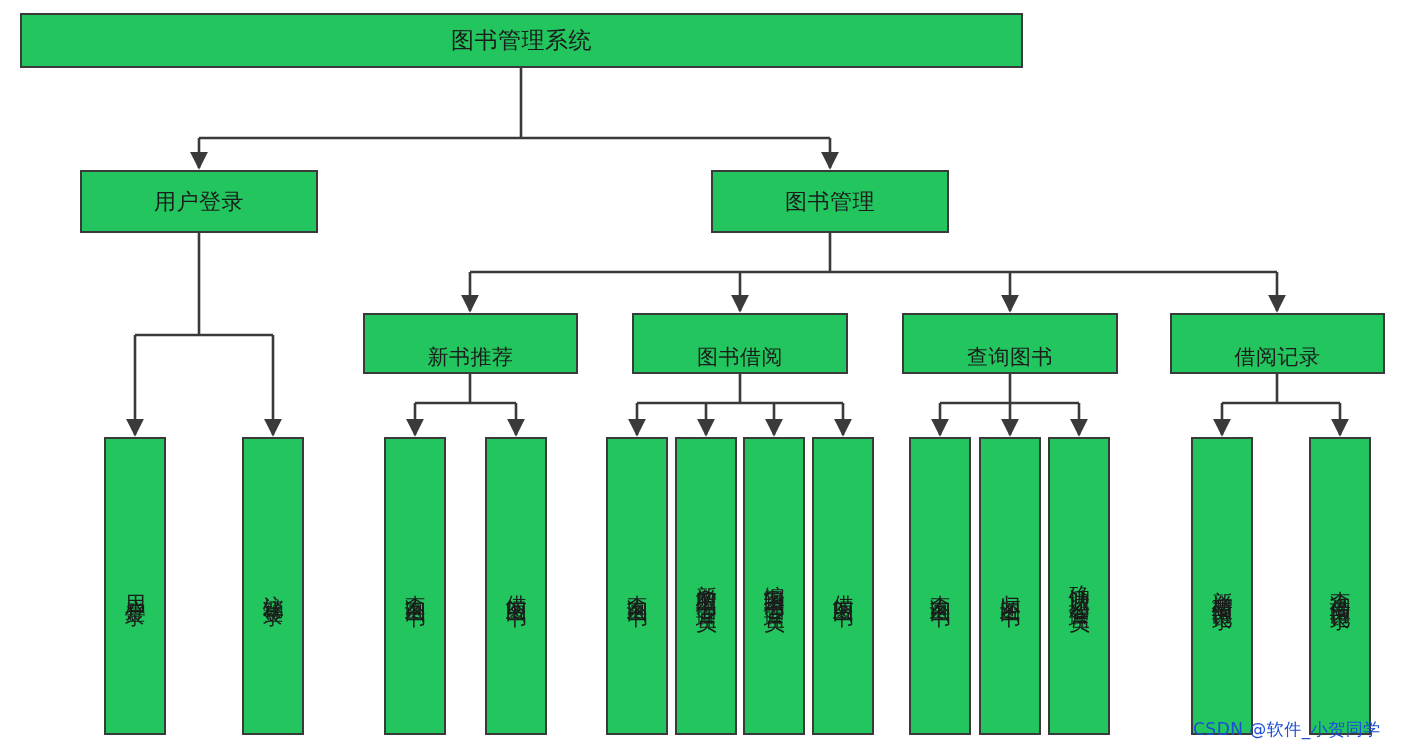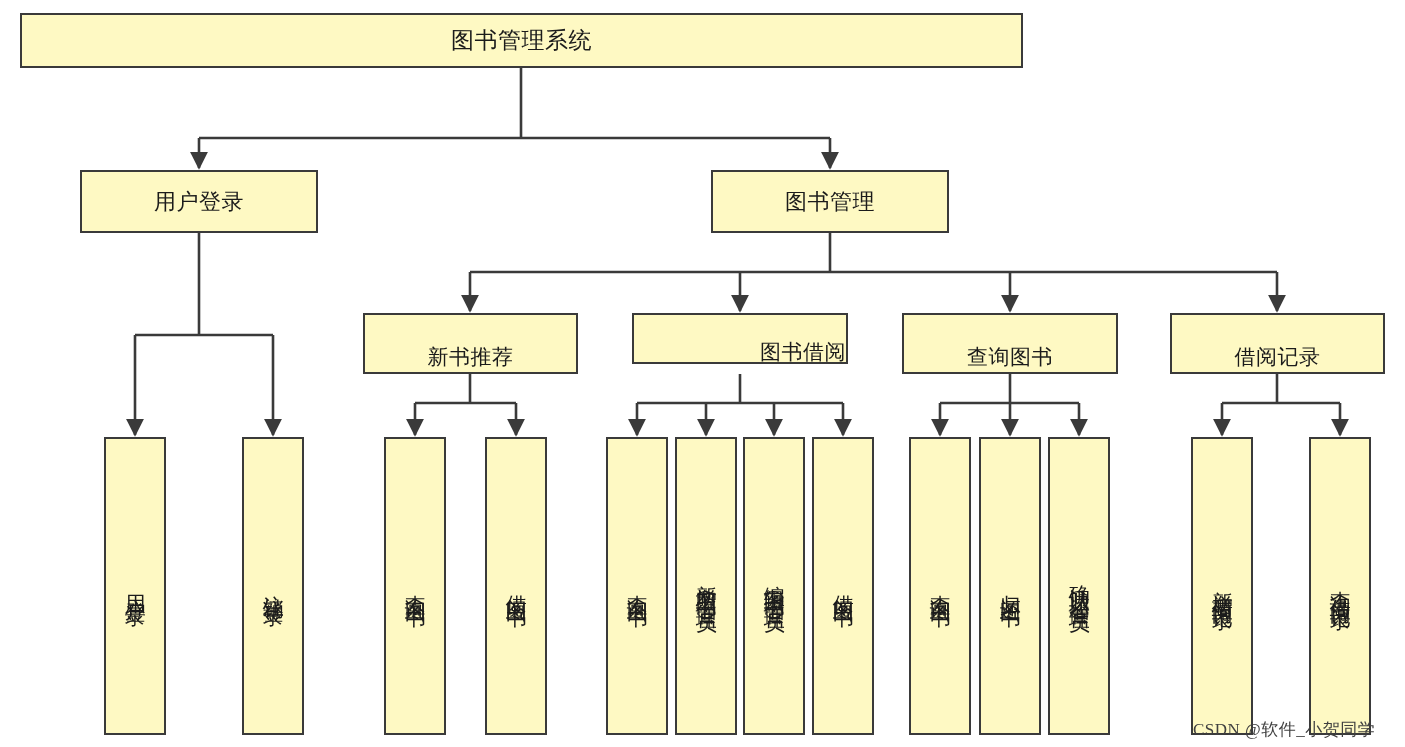--- a/index.html
+++ b/index.html
@@ -22,21 +22,21 @@
     left: 0;
     top: 0;
     width: 1405px;
     height: 747px;
     pointer-events: none;
   }
   .node {
     position: absolute;
     box-sizing: border-box;
     border: 2.5px solid #3a3a3a;
-    background: #fef9c3;
+    background: #22c55e;
     display: flex;
     align-items: center;
     justify-content: center;
     color: #1b1b1b;
   }
   .node-label {
     font-size: 22px;
     line-height: 1.25;
     letter-spacing: 0.5px;
     white-space: nowrap;
@@ -48,24 +48,23 @@
     font-size: 21px;
     white-space: normal;
     max-height: 100%;
   }
   .node.root .node-label { font-size: 23px; }
   .node.level2 .node-label { font-size: 22px; }
   .node.level3 .node-label { font-size: 21px; margin-top: 27px; }
   .watermark {
     position: absolute;
     font-size: 17px;
-    color: #404040;
+    color: #1d4ed8;
     white-space: nowrap;
     letter-spacing: 0.5px;
-    font-family: Liberation Serif, serif;
   }
 </style>
 </head>
 <body>
 
 <div id="diagram-root">
 
   <svg id="edge-layer" viewBox="0 0 1405 747" xmlns="http://www.w3.org/2000/svg">
     <defs>
       <marker id="arrow" viewBox="0 0 10 10" refX="9" refY="5" markerWidth="7" markerHeight="7" orient="auto-start-reverse">
@@ -124,21 +123,21 @@
   <div class="node level2" style="left:80px; top:170px; width:238px; height:63px;">
     <span class="node-label">用户登录</span>
   </div>
   <div class="node level2" style="left:711px; top:170px; width:238px; height:63px;font-family:Liberation Serif, serif;">
     <span class="node-label">图书管理</span>
   </div>
 
   <div class="node level3" style="left:363px; top:313px; width:215px; height:61px;">
     <span class="node-label">新书推荐</span>
   </div>
-  <div class="node level3" style="left:632px; top:313px; width:216px; height:51px;justify-content:flex-end;">
+  <div class="node level3" style="left:632px; top:313px; width:216px; height:61px;">
     <span class="node-label">图书借阅</span>
   </div>
   <div class="node level3" style="left:902px; top:313px; width:216px; height:61px;">
     <span class="node-label">查询图书</span>
   </div>
   <div class="node level3" style="left:1170px; top:313px; width:215px; height:61px;">
     <span class="node-label">借阅记录</span>
   </div>
 
   <div class="node vertical" style="left:104px; top:437px; width:62px; height:298px;">

